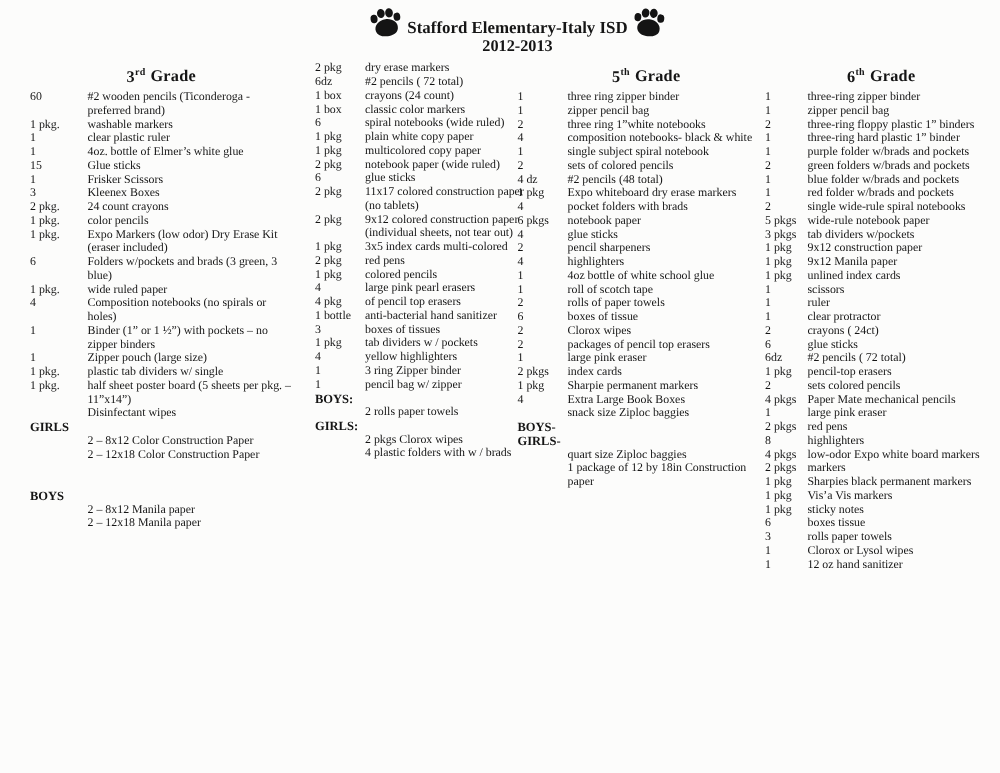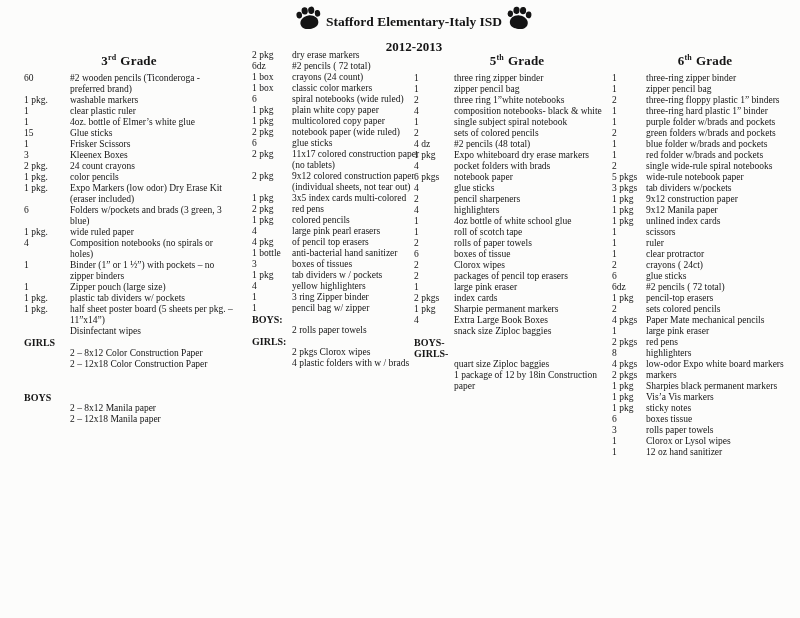--- a/index.html
+++ b/index.html
@@ -10,21 +10,21 @@
   }
   .page{position:absolute;inset:0;}
   
   .title-row{
     position:absolute;top:5px;left:0;width:800px;
     display:flex;justify-content:center;align-items:flex-start;
     padding-left:28px;box-sizing:border-box;gap:3px;
   }
   .title-text{text-align:center;margin-top:9px;}
   .title-name{font-weight:bold;font-size:13.5px;line-height:15px;}
-  .title-year{font-weight:bold;font-size:13px;line-height:14px;margin-top:11px;}
+  .title-year{font-weight:bold;font-size:13px;line-height:14px;margin-top:1px;}
   .paw{width:29px;height:27px;flex:0 0 auto;}
   .paw.left{transform:rotate(-8deg);}
   .paw.right{transform:scaleX(-1) rotate(-6deg);}
   
   .col{position:absolute;top:50px;}
   .col1{left:24px;width:210px;}
   .col2{left:252px;width:172px;}
   .col3{left:414px;width:206px;}
   .col4{left:612px;width:186px;}
   .col-header{
@@ -143,21 +143,21 @@
           <span class="item">Binder (1” or 1 ½”) with pockets – no zipper binders</span>
         </div>
 
         <div class="row">
           <span class="qty">1</span>
           <span class="item">Zipper pouch (large size)</span>
         </div>
 
         <div class="row">
           <span class="qty">1 pkg.</span>
-          <span class="item">plastic tab dividers w/ pockets</span>
+          <span class="item">plastic tab dividers w/ single</span>
         </div>
 
         <div class="row">
           <span class="qty">1 pkg.</span>
           <span class="item">half sheet poster board (5 sheets per pkg. – 11”x14”)</span>
         </div>
 
         <div class="row">
           <span class="qty"></span>
           <span class="item">Disinfectant wipes</span>

